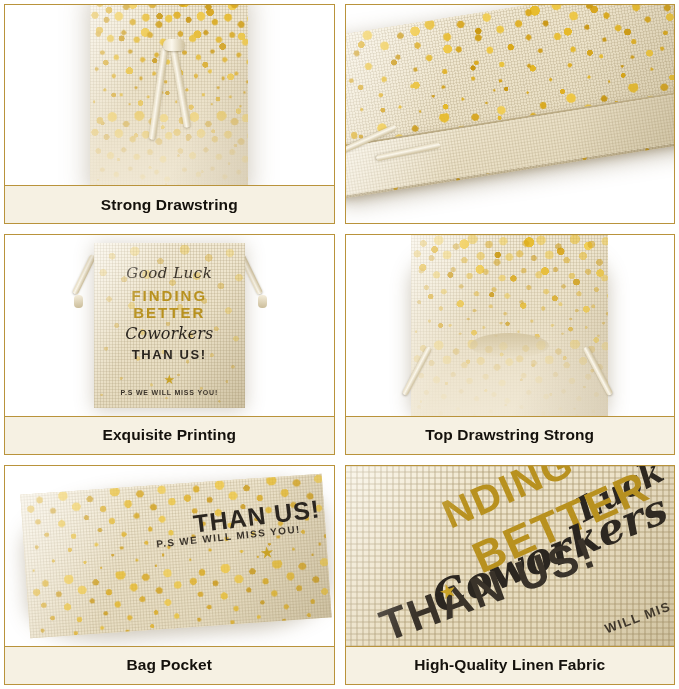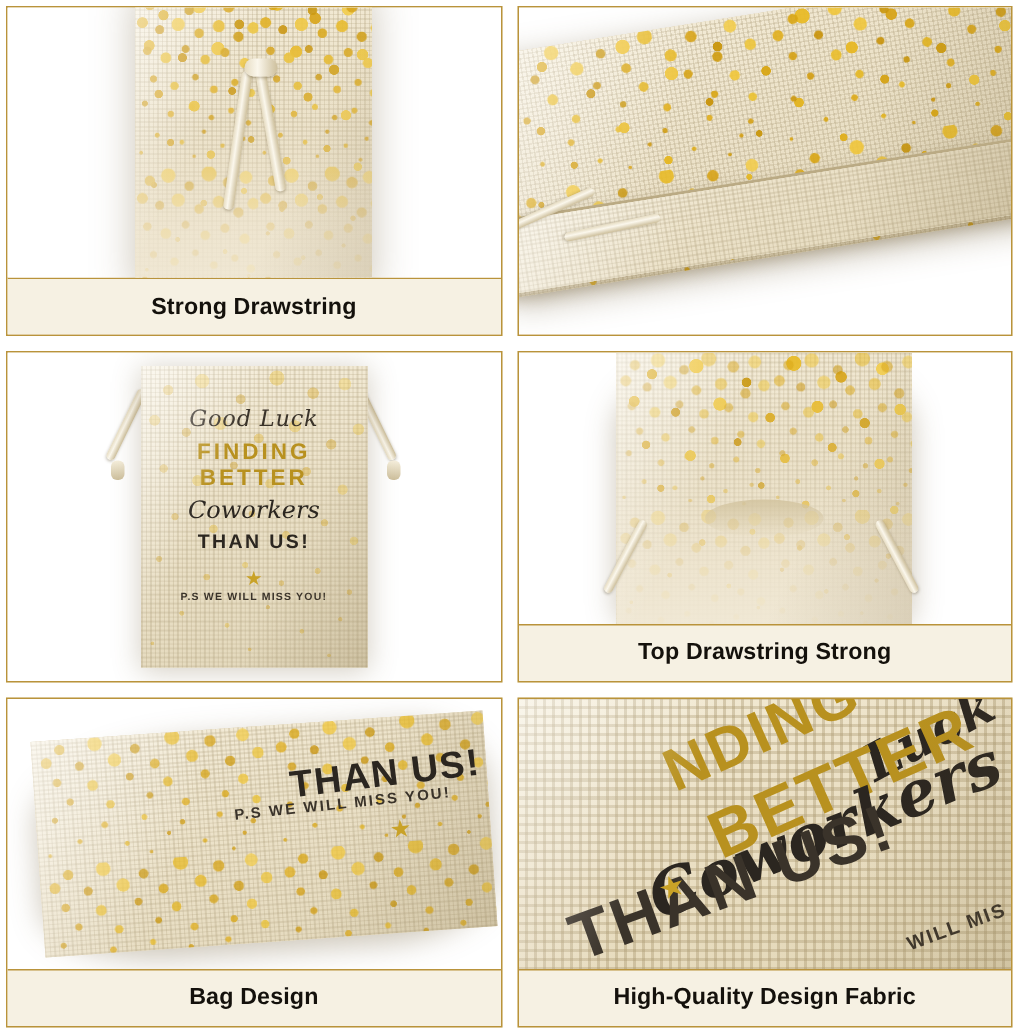--- a/index.html
+++ b/index.html
@@ -402,20 +402,21 @@
           <div class="pb-l2">FINDING</div>
           <div class="pb-l3">BETTER</div>
           <div class="pb-l4">Coworkers</div>
           <div class="pb-l5">THAN US!</div>
           <div class="pb-star">★</div>
           <div class="pb-l6">P.S WE WILL MISS YOU!</div>
         </div>
         <div class="sheen"></div>
       </div>
     </div>
+    <div class="caption">Exquisite Printing</div>
   </div>
 
   <div class="cell">
     <div class="photo">
       <div style="position:absolute;inset:0;background:#ffffff;"></div>
       <div class="bag4">
         <div class="linen"></div>
         <div class="gold fine"></div>
         <div class="gold tile" style="opacity:.55"></div>
         <div class="fade-down"></div>
@@ -433,36 +434,36 @@
       <div style="position:absolute;inset:0;background:#ffffff;"></div>
       <div class="bag5">
         <div class="linen"></div>
         <div class="gold tile" style="opacity:.75"></div>
         <div class="sheen"></div>
       </div>
       <div class="txt5a">THAN US!</div>
       <div class="txt5b">P.S WE WILL MISS YOU!</div>
       <div class="star5">★</div>
     </div>
-    <div class="caption">Bag Design</div>
+    <div class="caption">Bag Pocket</div>
   </div>
 
   <div class="cell">
     <div class="photo">
       <div class="bag6">
         <div class="linen" style="background-image:
           repeating-linear-gradient(90deg, rgba(170,152,112,.40) 0 2px, rgba(255,255,255,0) 2px 6px),
           repeating-linear-gradient(0deg, rgba(170,152,112,.36) 0 2px, rgba(255,255,255,0) 2px 6px),
           linear-gradient(160deg, #f5eeda 0%, #ebe0c5 45%, #e1d5b4 100%);"></div>
         <div class="t6 t6-luck">Luck</div>
         <div class="t6 t6-nding">NDING</div>
         <div class="t6 t6-better">BETTER</div>
         <div class="t6 t6-cow">Coworkers</div>
         <div class="t6 t6-than">THAN US!</div>
         <div class="star6">★</div>
         <div class="t6 t6-will">WILL MIS</div>
         <div class="sheen"></div>
       </div>
     </div>
-    <div class="caption">High-Quality Design Fabric</div>
+    <div class="caption">High-Quality Linen Fabric</div>
   </div>
 
 </div>
 
 </body></html>

